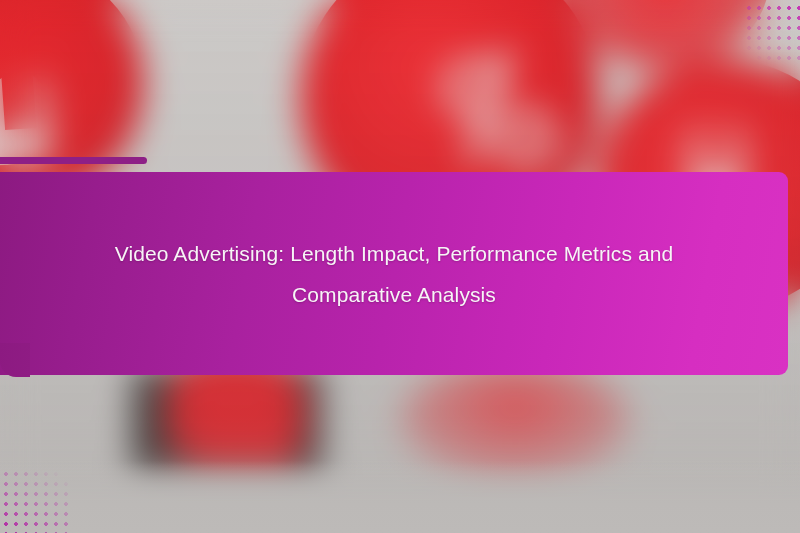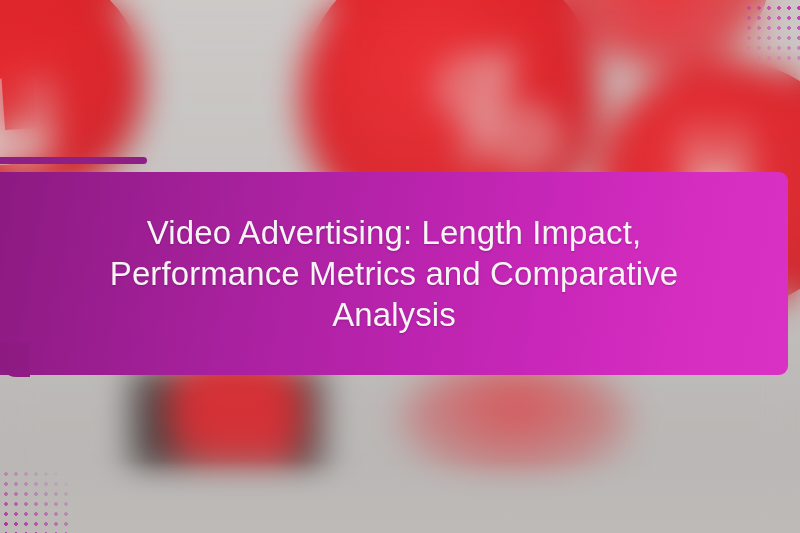--- a/index.html
+++ b/index.html
@@ -193,21 +193,21 @@
     width: 30px; height: 34px;
     background: linear-gradient(100deg, #8c1a81 0%, #8f1c84 100%);
     border-bottom-left-radius: 16px;
   }
   .banner-title {
     position: relative;
     z-index: 3;
     width: 660px;
     margin: 0;
     color: #f7f4f6;
-    font-size: 33px;
+    font-size: 21px;
     font-weight: 400;
     line-height: 41px;
     text-align: center;
     letter-spacing: 0.1px;
     text-shadow: 0 1px 2px rgba(60,5,55,0.28);
   }
 </style>
 </head>
 <body>
 

